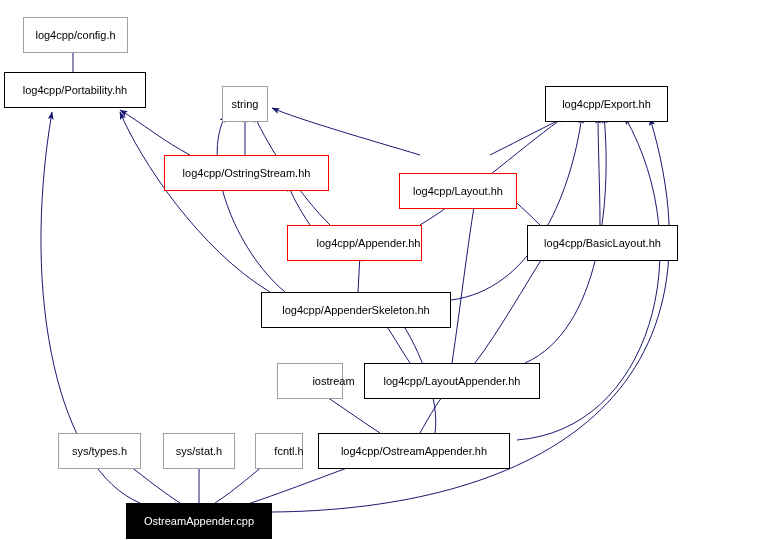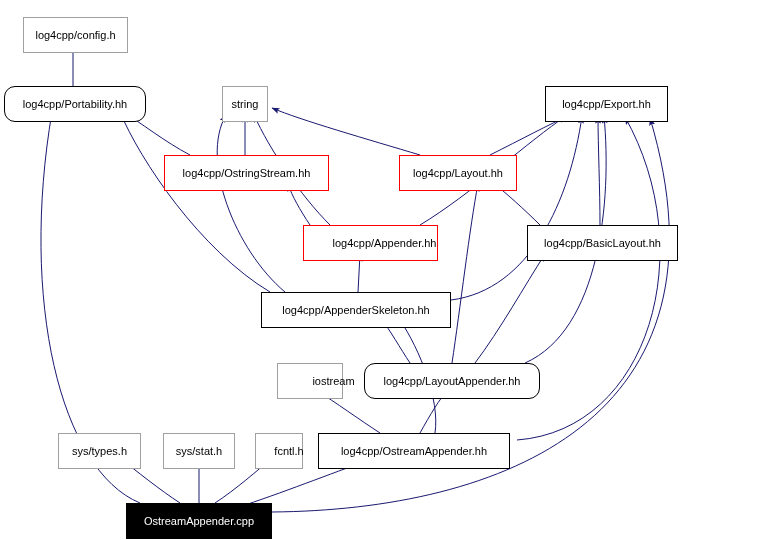--- a/index.html
+++ b/index.html
@@ -69,48 +69,48 @@
         <path d="M 245,505 C 290,490 340,470 375,458" fill="none" stroke="#191970" stroke-width="1" marker-end="url(#arrowhead)"></path>
         <path d="M 140,503 C 60,470 20,300 52,112" fill="none" stroke="#191970" stroke-width="1" marker-end="url(#arrowhead)"></path>
         <path d="M 272,512 C 500,510 740,420 650,118" fill="none" stroke="#191970" stroke-width="1" marker-end="url(#arrowhead)"></path>
       </g>
   </svg>
 
   <div id="nodes-layer">
       <div class="node-box" style="left: 23px; top: 17px; width: 105px;">
         <span>log4cpp/config.h</span>
       </div>
-      <div class="node-box strong" style="left: 4px; top: 86px; width: 142px; border-radius: 11px;">
+      <div class="node-box strong" style="left: 4px; top: 72px; width: 142px;">
         <span>log4cpp/Portability.hh</span>
       </div>
       <div class="node-box" style="left: 222px; top: 86px; width: 46px;">
         <span>string</span>
       </div>
       <div class="node-box strong" style="left: 545px; top: 86px; width: 123px;">
         <span>log4cpp/Export.hh</span>
       </div>
       <div class="node-box red" style="left: 164px; top: 155px; width: 165px;">
         <span>log4cpp/OstringStream.hh</span>
       </div>
-      <div class="node-box red" style="left: 399px; top: 155px; width: 118px;">
+      <div class="node-box red" style="left: 399px; top: 173px; width: 118px;">
         <span>log4cpp/Layout.hh</span>
       </div>
-      <div class="node-box red" style="left: 303px; top: 225px; width: 135px; padding-left: 28px;">
+      <div class="node-box red" style="left: 287px; top: 225px; width: 135px; padding-left: 28px;">
         <span>log4cpp/Appender.hh</span>
       </div>
       <div class="node-box strong" style="left: 527px; top: 225px; width: 151px;">
         <span>log4cpp/BasicLayout.hh</span>
       </div>
       <div class="node-box strong" style="left: 261px; top: 292px; width: 190px;">
         <span>log4cpp/AppenderSkeleton.hh</span>
       </div>
       <div class="node-box" style="left: 277px; top: 363px; width: 66px; padding-left: 47px;">
         <span>iostream</span>
       </div>
-      <div class="node-box strong" style="left: 364px; top: 363px; width: 176px; border-radius: 11px;">
+      <div class="node-box strong" style="left: 364px; top: 363px; width: 176px;">
         <span>log4cpp/LayoutAppender.hh</span>
       </div>
       <div class="node-box" style="left: 58px; top: 433px; width: 83px;">
         <span>sys/types.h</span>
       </div>
       <div class="node-box" style="left: 163px; top: 433px; width: 72px;">
         <span>sys/stat.h</span>
       </div>
       <div class="node-box" style="left: 255px; top: 433px; width: 48px; padding-left: 20px;">
         <span>fcntl.h</span>

